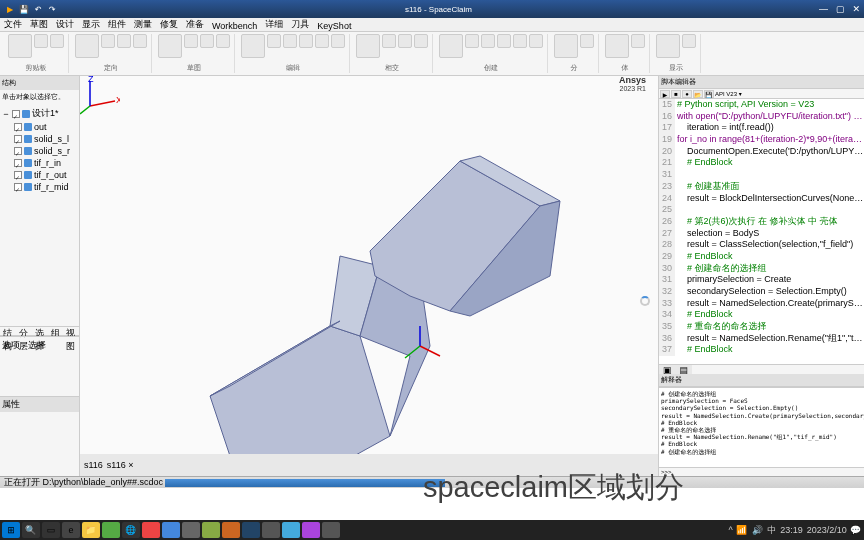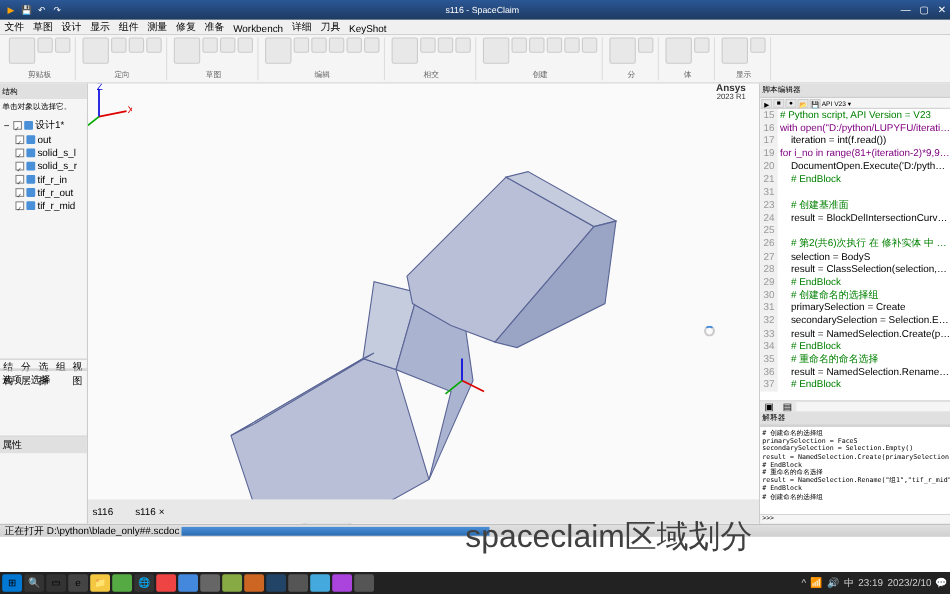--- a/index.html
+++ b/index.html
@@ -29,22 +29,22 @@
 .lp-mid-tabs{height:10px;display:flex;font-size:6px;border-top:1px solid #ccc;border-bottom:1px solid #ccc}
 .lp-mid-tabs span{padding:0 3px;cursor:pointer}
 .lp-options{flex:0 0 60px;font-size:7px;padding:2px;border-top:1px solid #ccc}
 .lp-props{flex:0 0 80px;font-size:7px;border-top:1px solid #ccc}
 .lp-props-hdr{background:#e0e0e0;padding:1px 2px}
 .viewport{flex:1;background:#fafafa;position:relative;overflow:hidden}
 .viewport svg{position:absolute;top:0;left:0}
 .ansys-logo{position:absolute;top:0;right:12px;font-weight:bold;font-size:12px;color:#333;text-align:right;line-height:1}
 .ansys-logo .yr{font-size:7px;font-weight:normal}
 .triad{position:absolute;bottom:18px;left:12px}
-.vp-tabs{position:absolute;bottom:0;left:0;height:12px;display:flex;font-size:7px;background:#e8e8e8;width:100%;align-items:center;gap:20px;padding:11px 4px}
-.right-panel{width:174px;background:#f5f5f5;border-left:1px solid #ccc;display:flex;flex-direction:column}
+.vp-tabs{position:absolute;bottom:0;left:0;height:12px;display:flex;font-size:7px;background:#e8e8e8;width:100%;align-items:center;gap:4px;padding:11px 4px}
+.right-panel{width:206px;background:#f5f5f5;border-left:1px solid #ccc;display:flex;flex-direction:column}
 .rp-hdr{font-size:7px;padding:1px 2px;background:#e0e0e0;border-bottom:1px solid #ccc}
 .rp-toolbar{height:10px;display:flex;gap:1px;padding:1px;border-bottom:1px solid #ccc}
 .rp-toolbar span{width:10px;height:8px;background:#e8e8e8;border:1px solid #ccc;cursor:pointer;font-size:6px;text-align:center}
 .script{flex:1;overflow:auto;background:#fff;font-family:Consolas,monospace;font-size:6px;line-height:1.3}
 .script-line{display:flex}
 .script-line .ln{width:16px;text-align:right;color:#999;padding-right:3px;background:#f0f0f0;flex-shrink:0}
 .script-line .code{padding-left:2px;white-space:pre;overflow:hidden;text-overflow:ellipsis}
 .script-line .code.comment{color:#008000}
 .script-line .code.kw{color:#800080}
 .rp-tabs{height:10px;border-top:1px solid #ccc;display:flex;font-size:6px}

